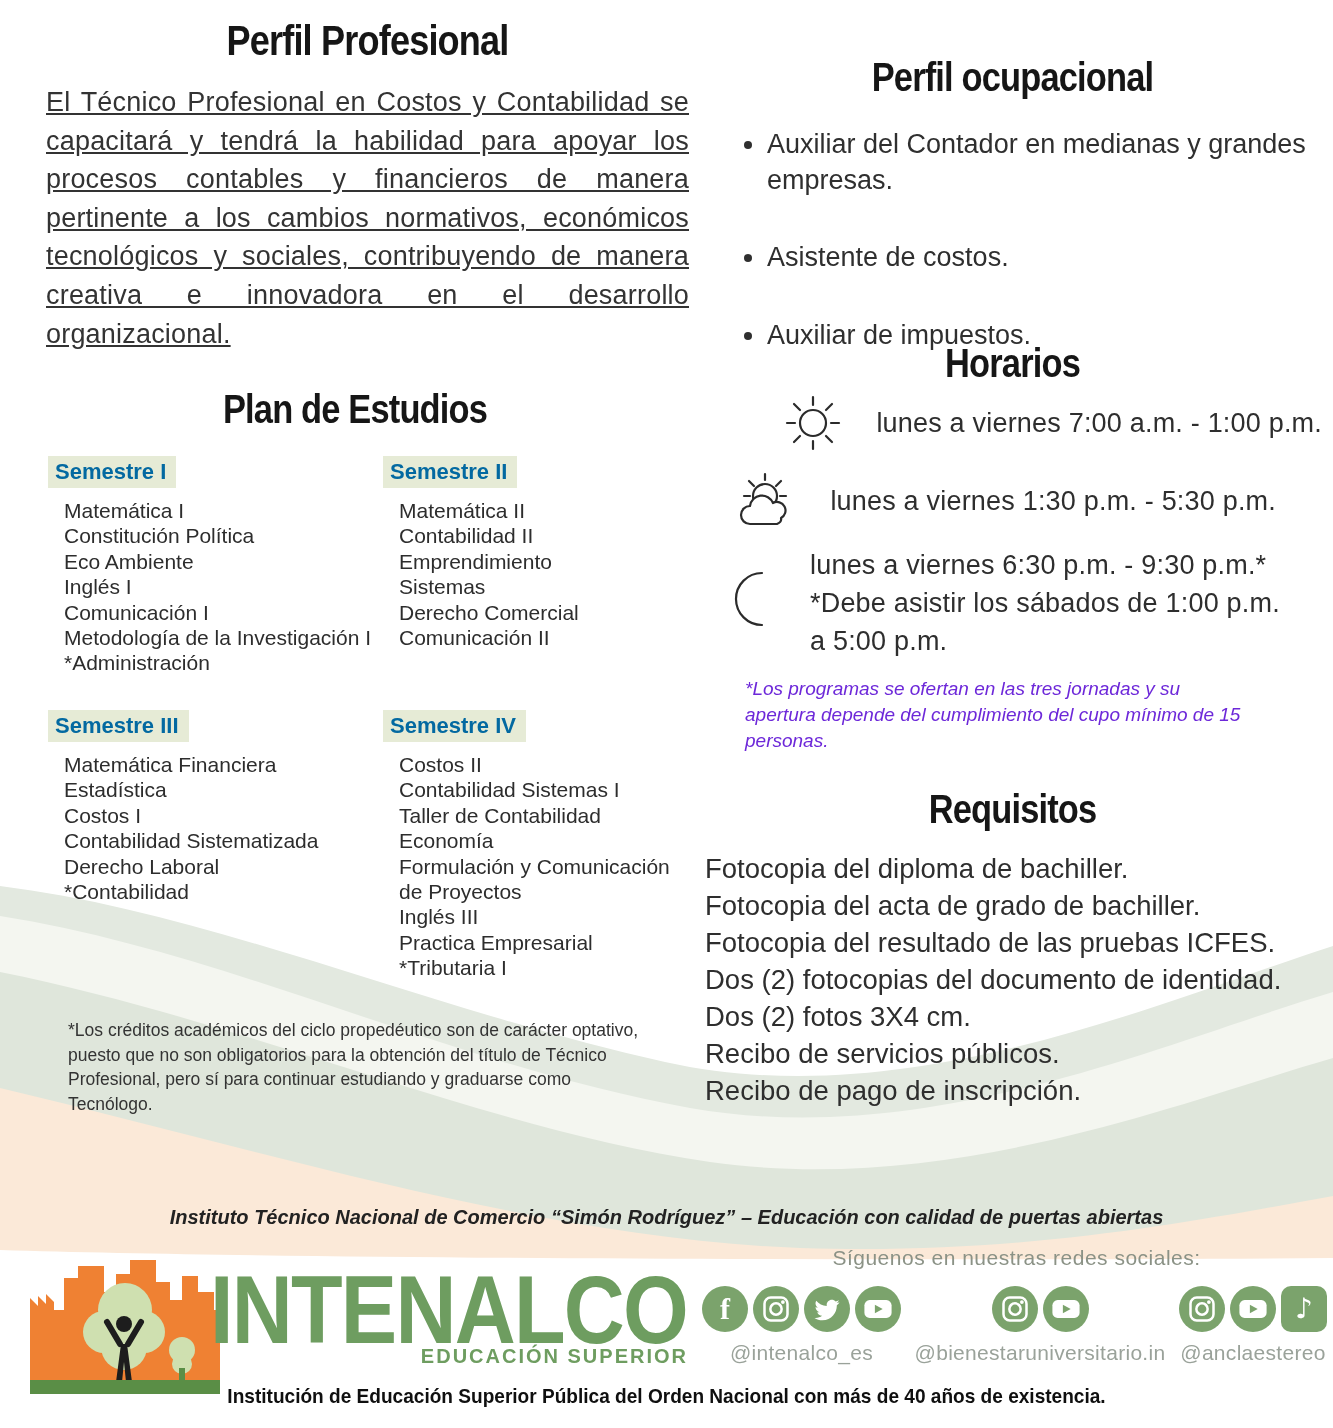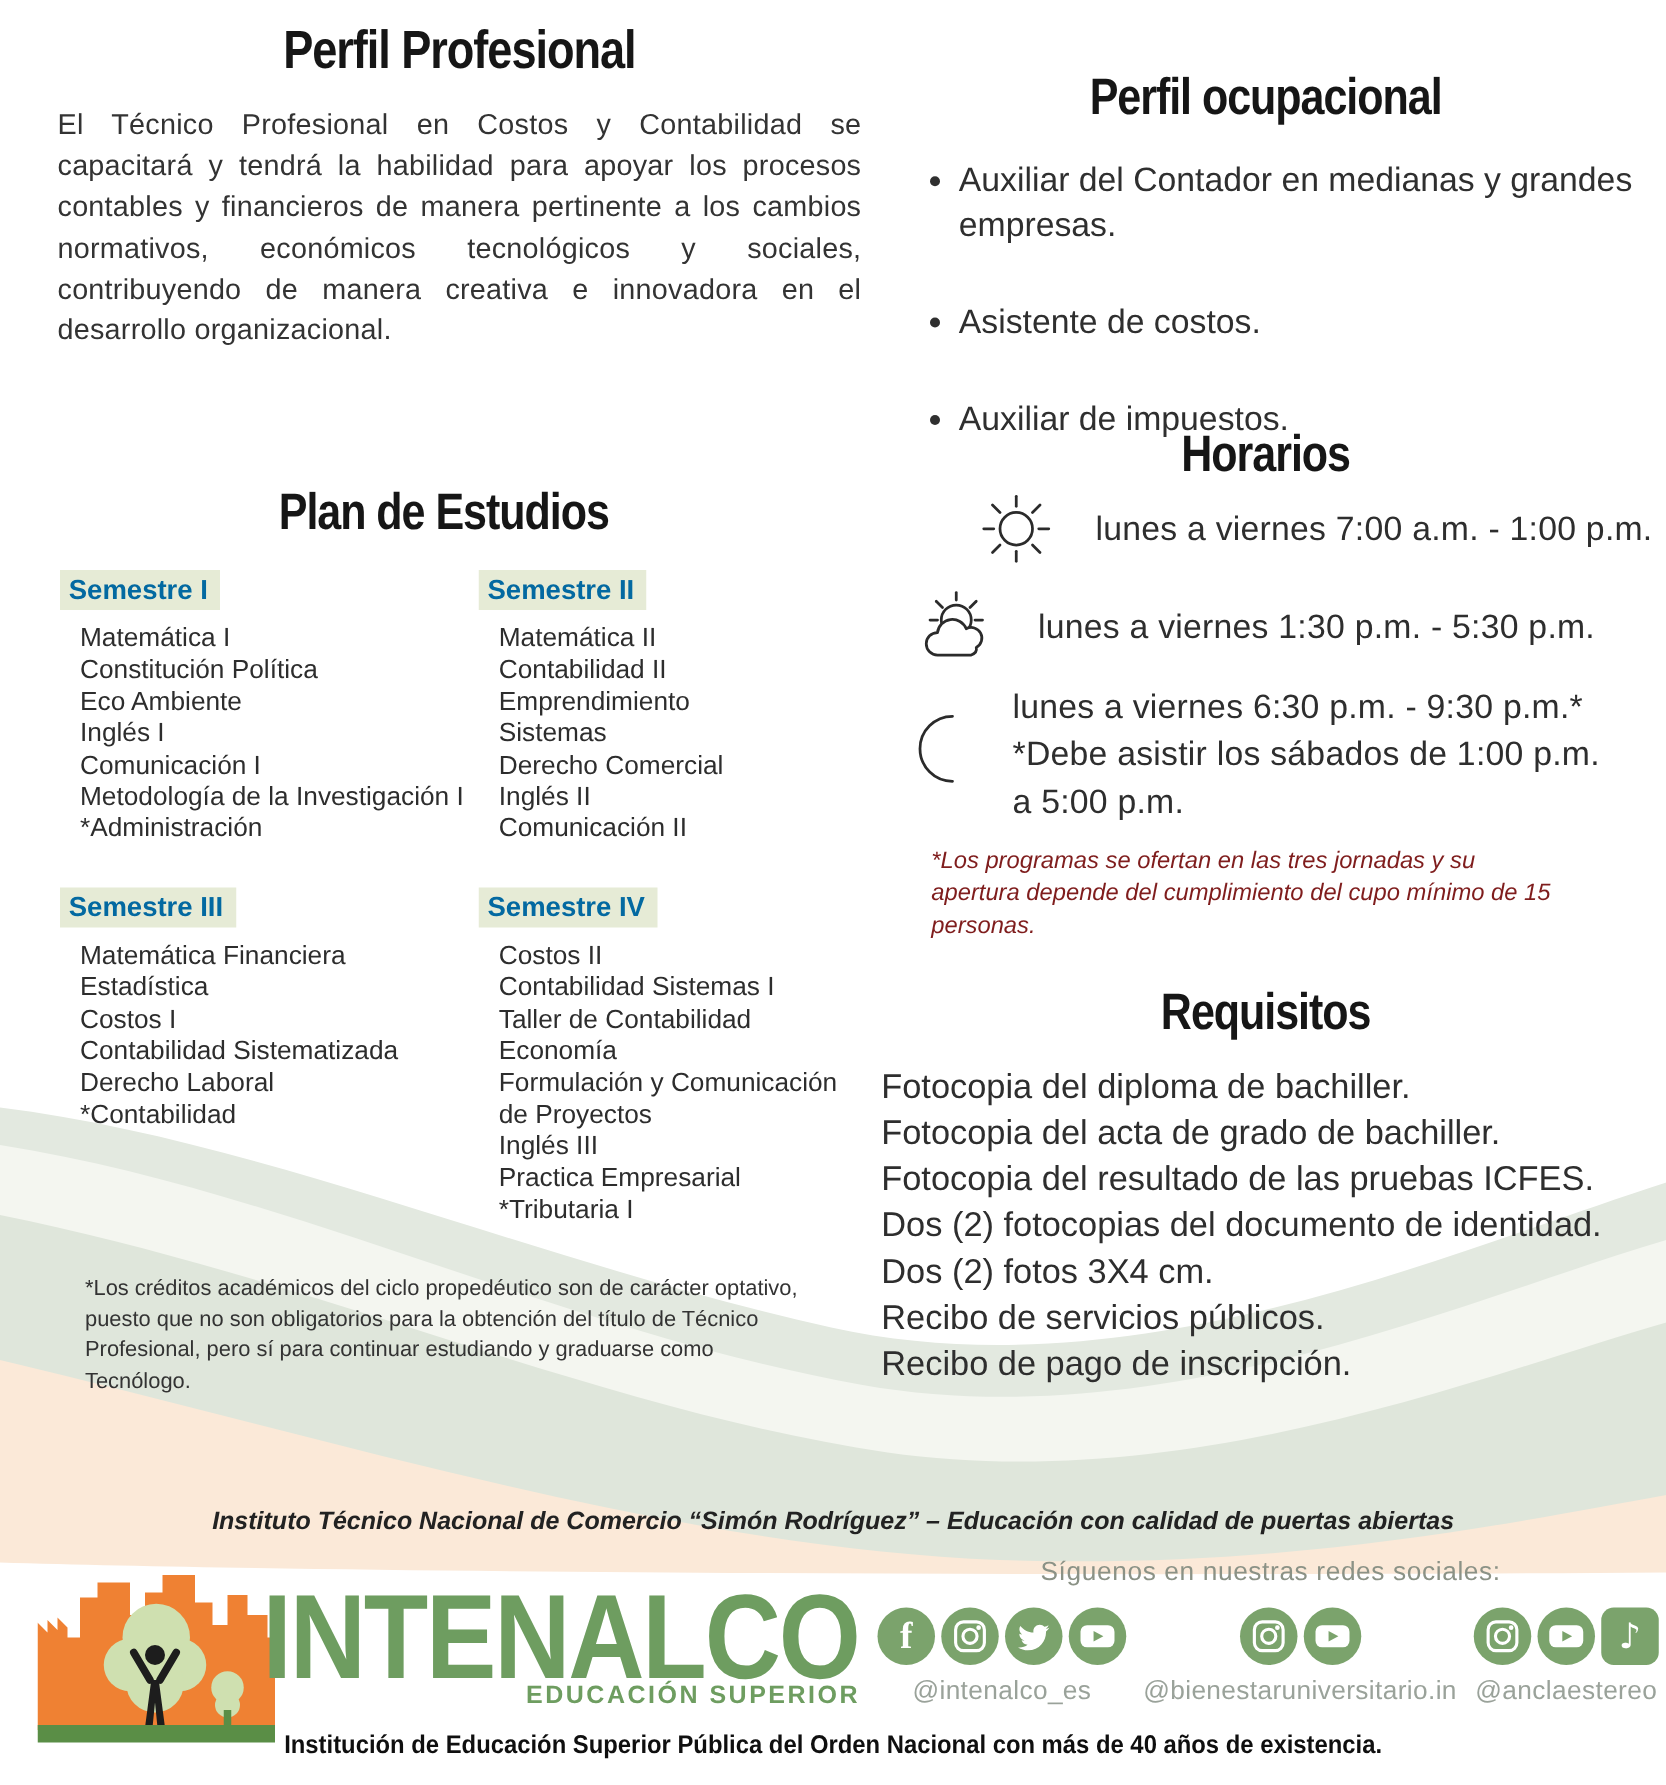--- a/index.html
+++ b/index.html
@@ -4,30 +4,30 @@
 <style>
   html,body{margin:0;padding:0;background:#ffffff;}
   .page{position:relative;width:1333px;height:1428px;background:#ffffff;overflow:hidden;
         font-family:"Liberation Sans", sans-serif;color:#363636;}
   .bg-waves{position:absolute;left:0;top:0;z-index:0;}
   .abs{position:absolute;z-index:1;}
   h1,h2{margin:0;color:#161616;font-weight:900;text-align:center;}
   .cond{transform:scaleX(0.84);transform-origin:50% 50%;letter-spacing:-1px;white-space:nowrap;}
   .h-big{font-size:43px;}
   .h-mid{font-size:41px;}
-  .body-par{font-size:23px;line-height:1.43;text-align:justify;color:#333333;letter-spacing:0.2px;}
+  .body-par{font-size:27px;line-height:1.43;text-align:justify;color:#333333;letter-spacing:0.2px;text-decoration:underline;}
   .occ-list{margin:26px 0 0 0;padding:0 0 0 62px;}
   .occ-list li{font-size:27px;line-height:1.32;color:#2f2f2f;margin-bottom:42px;}
   .sem-badge{display:inline-block;background:#e6ebd6;color:#0369a1;font-weight:700;
              font-size:22px;padding:3px 10px 3px 7px;}
   .course-list{margin:10px 0 0 16px;padding:0;list-style:none;font-size:21px;line-height:25.4px;color:#2d2d2d;}
   .sched-row{display:flex;align-items:center;justify-content:flex-end;}
   .sched-text{font-size:27px;color:#2e2e2e;letter-spacing:0.2px;}
   .sched-lines{font-size:27px;color:#2e2e2e;line-height:38px;letter-spacing:0.2px;}
-  .foot-italic{font-style:italic;font-size:19px;line-height:1.38;color:#7f1d1d;}
+  .foot-italic{font-style:italic;font-size:19px;line-height:1.38;color:#6d28d9;}
   .req-list{font-size:27.5px;line-height:37px;color:#2e2e2e;text-align:left;}
   .small-note{font-size:17.5px;line-height:24.5px;color:#333333;}
   .tagline{font-style:italic;font-weight:700;font-size:20px;color:#222222;text-align:center;}
   .brand-word{font-size:96px;font-weight:900;color:#6e9d60;letter-spacing:-2px;line-height:1;
               transform:scaleX(0.88);transform-origin:0 50%;white-space:nowrap;}
   .brand-sub{font-size:20px;font-weight:700;color:#6e9d60;letter-spacing:2px;text-align:right;}
   .social-title{font-size:21px;color:#8b9286;text-align:center;letter-spacing:0.5px;}
   .social-groups{display:flex;justify-content:space-between;align-items:flex-start;}
   .social-group{display:flex;flex-direction:column;align-items:center;}
   .icon-row{display:flex;gap:5px;align-items:center;}
@@ -86,21 +86,20 @@
   </div>
 
   <div class="abs" style="left:383px;top:456px;width:300px;">
     <span class="sem-badge">Semestre II</span>
     <ul class="course-list">
       <li>Matemática II</li>
       <li>Contabilidad II</li>
       <li>Emprendimiento</li>
       <li>Sistemas</li>
       <li>Derecho Comercial</li>
-      <li>Inglés II</li>
       <li>Comunicación II</li>
     </ul>
   </div>
 
   <div class="abs" style="left:48px;top:710px;width:335px;">
     <span class="sem-badge">Semestre III</span>
     <ul class="course-list">
       <li>Matemática Financiera</li>
       <li>Estadística</li>
       <li>Costos I</li>

